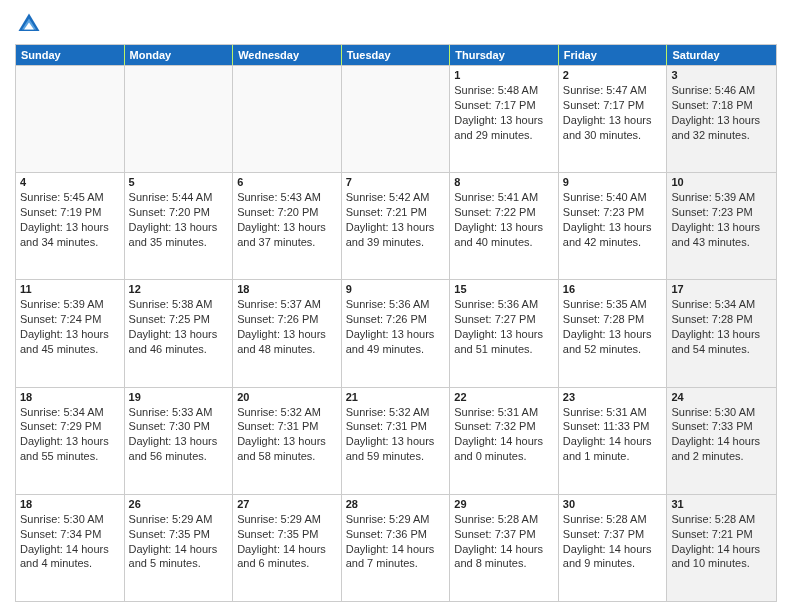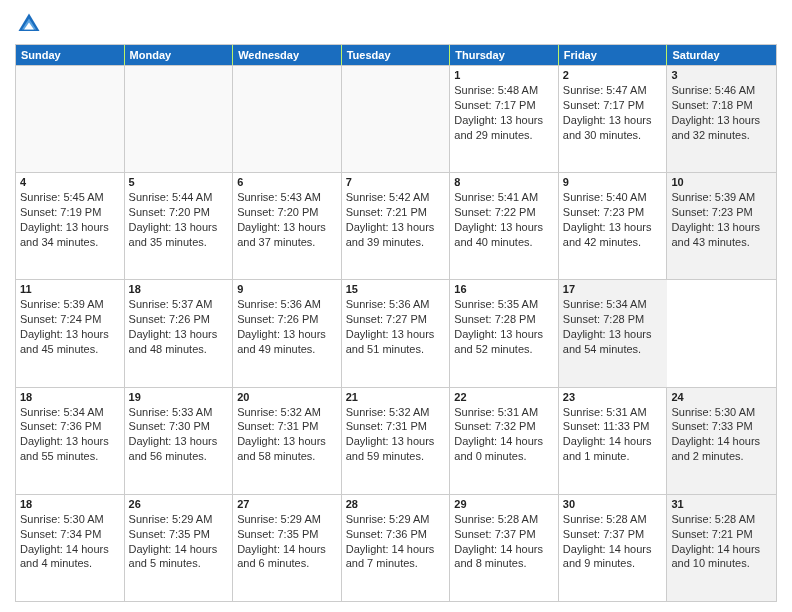--- a/index.html
+++ b/index.html
@@ -220,20 +220,27 @@
         </div>
         <div class="cal-row">
           <div class="cal-cell">
             <span class="day-num">11</span>
             <div class="cell-text">Sunrise: 5:39 AM
 Sunset: 7:24 PM
 Daylight: 13 hours
 and 45 minutes.</div>
           </div>
           <div class="cal-cell">
+            <span class="day-num">12</span>
+            <div class="cell-text">Sunrise: 5:38 AM
+Sunset: 7:25 PM
+Daylight: 13 hours
+and 46 minutes.</div>
+          </div>
+          <div class="cal-cell">
             <span class="day-num">18</span>
             <div class="cell-text">Sunrise: 5:37 AM
 Sunset: 7:26 PM
 Daylight: 13 hours
 and 48 minutes.</div>
           </div>
           <div class="cal-cell">
             <span class="day-num">9</span>
             <div class="cell-text">Sunrise: 5:36 AM
 Sunset: 7:26 PM
@@ -259,21 +266,21 @@
             <div class="cell-text">Sunrise: 5:34 AM
 Sunset: 7:28 PM
 Daylight: 13 hours
 and 54 minutes.</div>
           </div>
         </div>
         <div class="cal-row">
           <div class="cal-cell">
             <span class="day-num">18</span>
             <div class="cell-text">Sunrise: 5:34 AM
-Sunset: 7:36 PM
+Sunset: 7:29 PM
 Daylight: 13 hours
 and 55 minutes.</div>
           </div>
           <div class="cal-cell">
             <span class="day-num">19</span>
             <div class="cell-text">Sunrise: 5:33 AM
 Sunset: 7:30 PM
 Daylight: 13 hours
 and 56 minutes.</div>
           </div>

